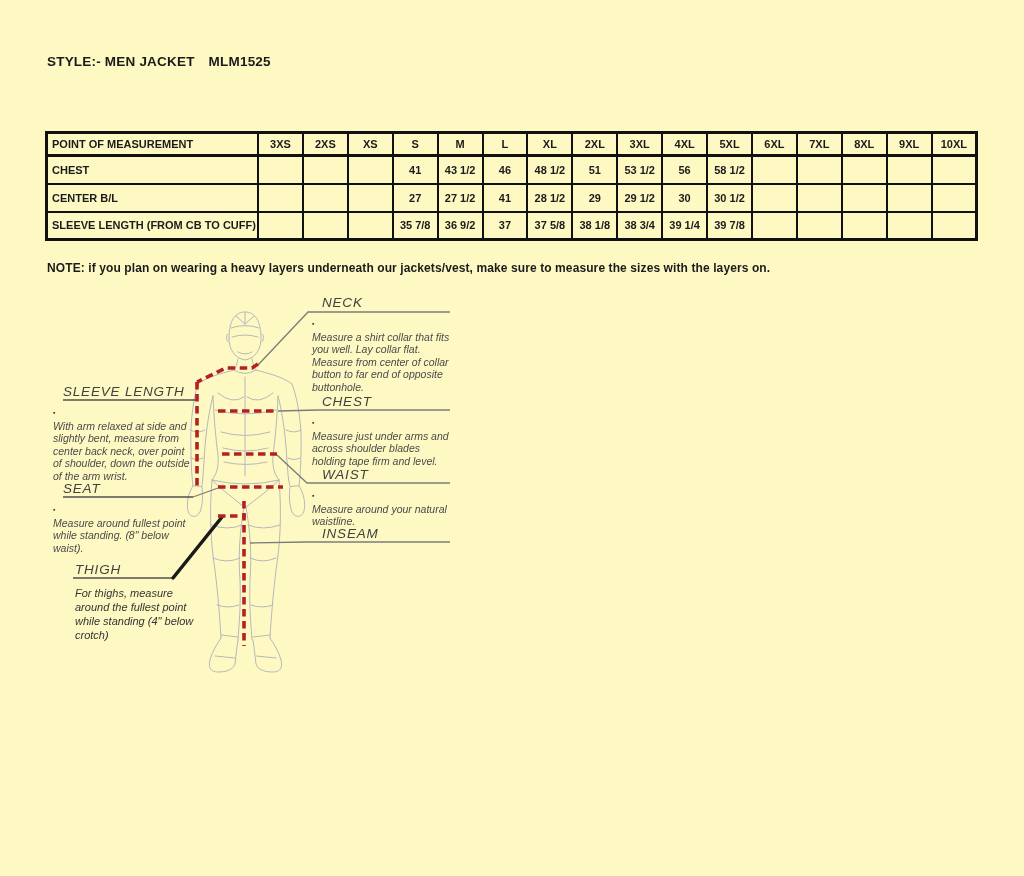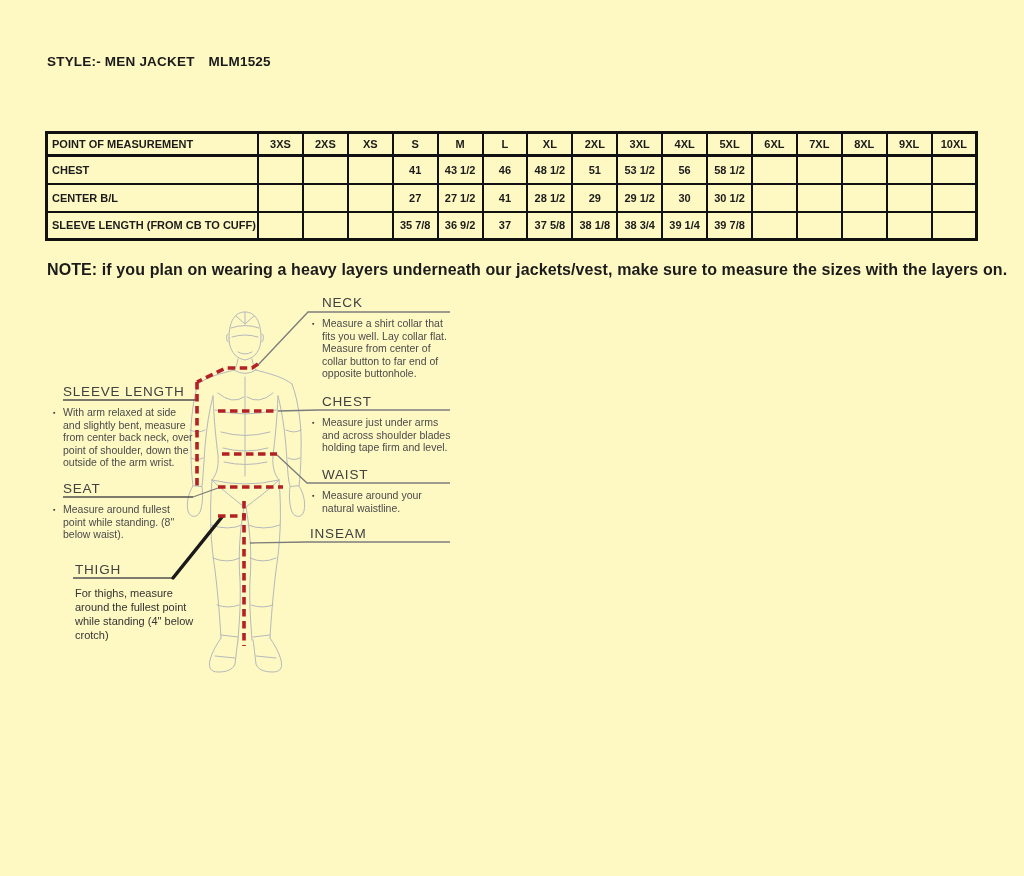--- a/index.html
+++ b/index.html
@@ -23,29 +23,29 @@
     white-space:nowrap;
   }
   table.size-table thead tr{height:23px;}
   table.size-table tbody tr{height:28px;}
   table.size-table th{font-weight:bold;border-bottom:3px solid #111;}
   table.size-table th.pom-col{width:203px;text-align:left;padding-left:4px;}
   table.size-table td.row-label{text-align:left;padding-left:4px;font-weight:bold;}
   table.size-table td{font-weight:600;}
 
   
-  .doc-note{position:absolute;left:47px;top:261px;font-size:16px;font-weight:bold;letter-spacing:0.1px;}
-
-  
-  .diagram{position:absolute;left:0;top:0;width:1024px;height:876px;pointer-events:none;}
+  .doc-note{position:absolute;left:47px;top:261px;font-size:12px;font-weight:bold;letter-spacing:0.1px;}
+
+  
+  .diagram{position:absolute;left:0;top:0;width:1024px;height:876px;pointer-events:none;font-style:italic;}
   .diagram svg{position:absolute;left:40px;top:290px;}
 
   .callout{position:absolute;}
   .callout-label{font-size:13.5px;letter-spacing:0.8px;color:#414141;font-weight:400;height:16px;line-height:16px;}
-  .callout-desc{display:flex;margin-left:-10px;margin-top:6px;}
+  .callout-desc{display:flex;margin-left:-10px;margin-top:6px;flex-direction:column;}
   .callout-desc .bullet{font-size:7px;line-height:12.5px;margin-top:1px;width:10px;flex:0 0 10px;color:#3c3c3c;}
   .callout-desc .desc-text{font-size:10.5px;line-height:12.5px;color:#4a4a4a;}
   .callout.thigh .callout-desc{margin-left:0;margin-top:8px;}
   .callout.thigh .desc-text{font-size:11px;line-height:14px;color:#333333;}
 </style>
 </head>
 <body>
 
 <div id="page">
 
@@ -249,21 +249,21 @@
     </div>
 
     <div class="callout" style="left:322px;top:467px;width:130px">
       <div class="callout-label">WAIST</div>
       <div class="callout-desc">
         <span class="bullet">▪</span>
         <span class="desc-text">Measure around your natural waistline.</span>
       </div>
     </div>
 
-    <div class="callout" style="left:310px;top:526px;width:133px">
+    <div class="callout" style="left:322px;top:526px;width:133px">
       <div class="callout-label">INSEAM</div>
     </div>
 
     <div class="callout" style="left:63px;top:384px;width:130px">
       <div class="callout-label">SLEEVE LENGTH</div>
       <div class="callout-desc">
         <span class="bullet">▪</span>
         <span class="desc-text">With arm relaxed at side and slightly bent, measure from center back neck, over point of shoulder, down the outside of the arm wrist.</span>
       </div>
     </div>

